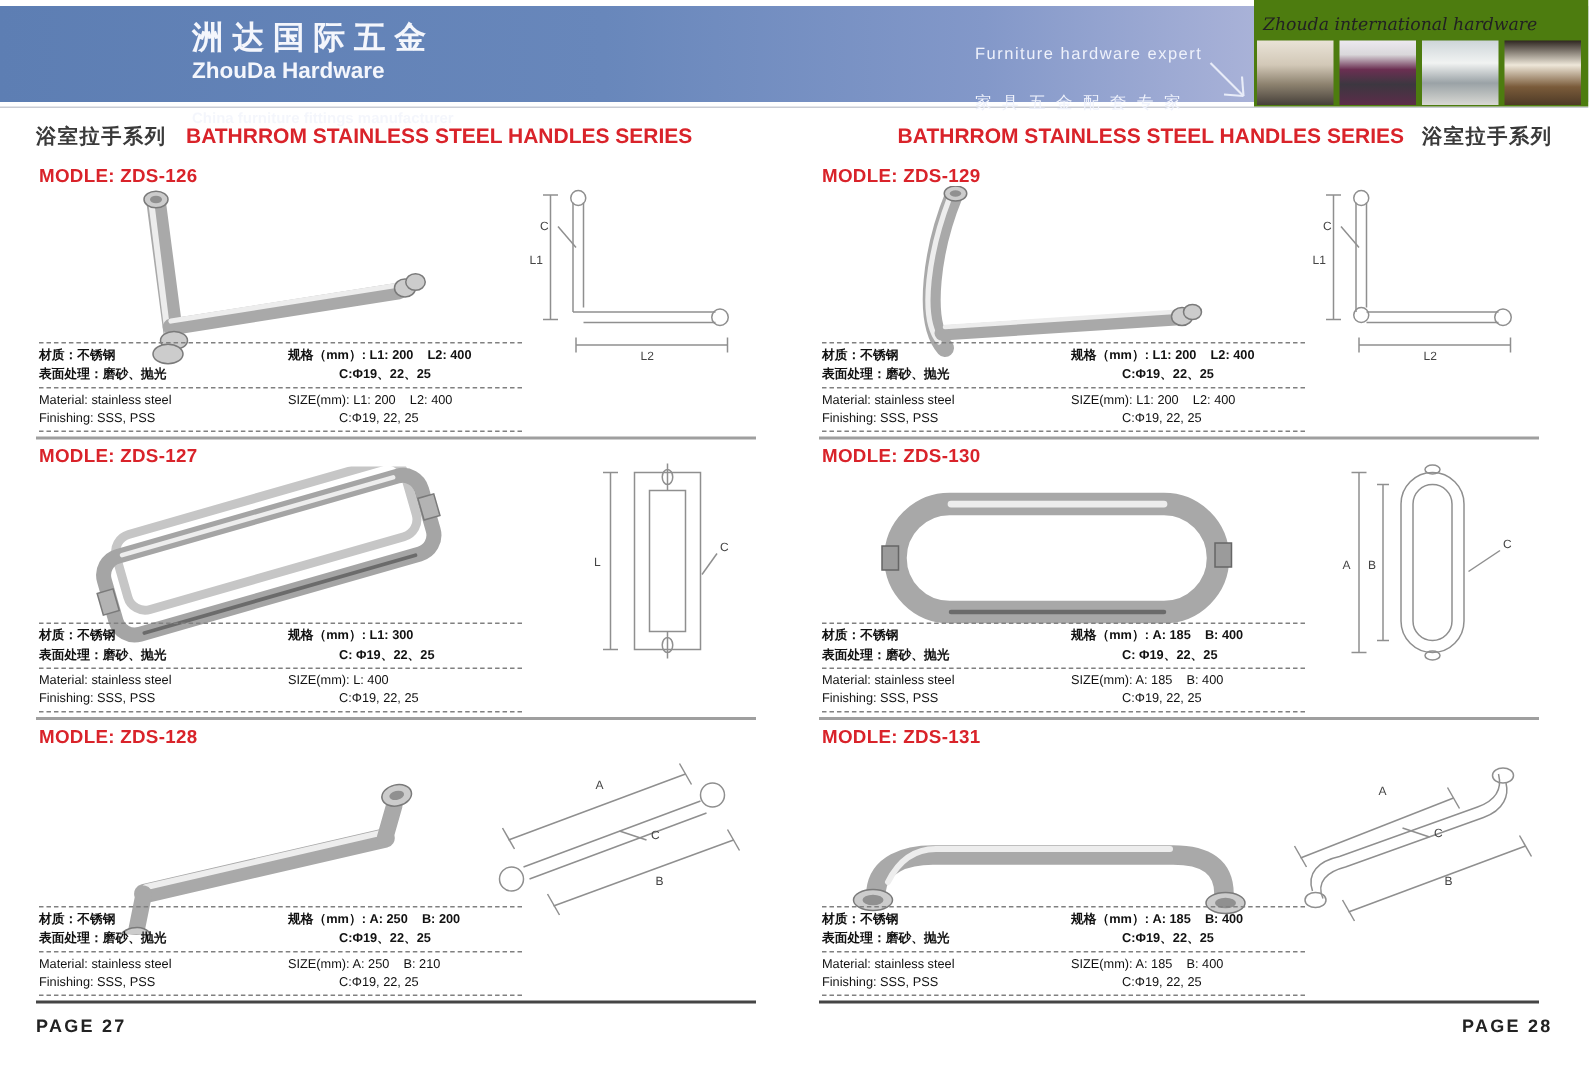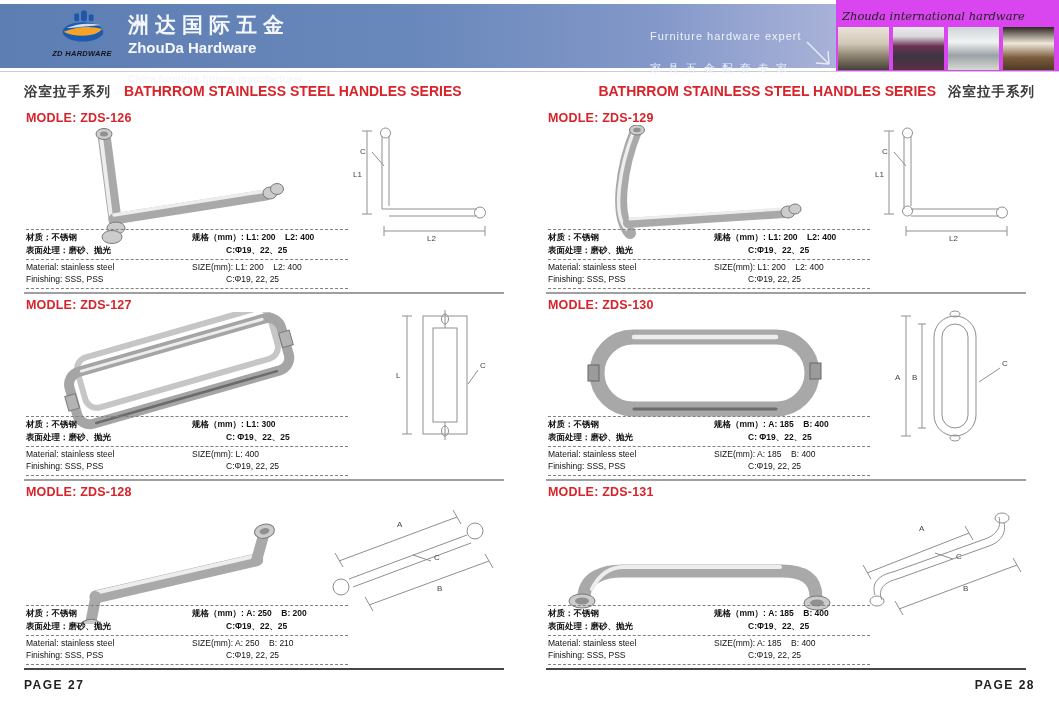--- a/index.html
+++ b/index.html
@@ -17,21 +17,21 @@
   .logo { position:absolute; left:42px; top:6px; width:80px; text-align:center; }
   .logo-text { font-size:7.5px; font-weight:bold; font-style:italic; color:#10131c; letter-spacing:0.3px; margin-top:1px; }
   .company { position:absolute; left:128px; top:7px; color:#f4f6fc; }
   .company .cn { font-size:21px; letter-spacing:6px; font-weight:bold; }
   .company .en { font-size:15px; font-weight:bold; margin-top:0px; }
   .company .tag { font-size:10px; font-weight:bold; opacity:.92; margin-top:18px; }
   .expert { position:absolute; left:650px; top:26px; color:#eef1fb; }
   .expert .ex-en { font-size:11px; letter-spacing:1px; }
   .expert .ex-cn { font-size:11px; letter-spacing:7px; margin-top:19px; }
   .arrow-svg { position:absolute; left:805px; top:36px; }
-  .corner { position:absolute; right:0; top:0; width:223px; height:71px; background:#d946ef; }
+  .corner { position:absolute; right:0; top:0; width:223px; height:71px; background:#4d7c0f; }
   .script { font-family:"DejaVu Serif", serif; font-style:italic; font-size:11.5px; color:#222; padding:9px 0 0 6px; white-space:nowrap; }
   .photos { display:flex; gap:4px; margin-top:4px; padding-left:2px; }
   .ph { width:51px; height:43px; }
   .p1 { background:linear-gradient(180deg,#e9e3d7 0%,#d2c8b7 38%,#8d826f 68%,#46403a 100%); }
   .p2 { background:linear-gradient(180deg,#ece9f0 0%,#d9d7da 22%,#6b2f52 45%,#3c3740 68%,#5c2c49 100%); }
   .p3 { background:linear-gradient(180deg,#cdd5d9 0%,#f1f3f2 35%,#9aa2a6 66%,#d8d8d3 100%); }
   .p4 { background:linear-gradient(180deg,#2e2620 0%,#eee7d9 38%,#7a5b3a 72%,#4e3a26 100%); }
   
   .titles { display:flex; justify-content:space-between; padding:10px 24px 4px; align-items:flex-start; }
   .t-cn { font-size:13.5px; font-weight:bold; color:#3a3a3a; letter-spacing:1px; }
@@ -64,31 +64,20 @@
   .md { stroke:#6b6b6b; fill:none; stroke-linecap:round; }
   .cap { fill:#cccccc; stroke:#7a7a7a; stroke-width:1; }
   .capin { fill:#909090; stroke:none; }
   .ln { stroke:#8f8f8f; fill:none; stroke-width:1; }
 </style>
 </head>
 <body>
 
 <header>
   <div class="band">
-    <div class="logo">
-      <svg width="58" height="34" viewBox="0 0 60 34">
-        <rect x="22" y="3" width="5" height="8" rx="1.5" fill="#1c57a8"></rect>
-        <rect x="29" y="0" width="6" height="11" rx="2" fill="#1c57a8"></rect>
-        <rect x="37" y="4" width="5" height="7" rx="1.5" fill="#1c57a8"></rect>
-        <ellipse cx="31" cy="22" rx="21" ry="10" fill="#1a5bb0"></ellipse>
-        <path d="M11,22 Q31,14 51,19 Q45,26 31,26 Q18,26 11,22 Z" fill="#f5a32b"></path>
-        <path d="M14,18 Q31,11 49,15 Q40,16 28,17 Q19,18 14,18 Z" fill="#cfe0f5"></path>
-      </svg>
-      <div class="logo-text">ZD HARDWARE</div>
-    </div>
     <div class="company">
       <div class="cn">洲达国际五金</div>
       <div class="en">ZhouDa Hardware</div>
       <div class="tag">China furniture fittings manufacturer</div>
     </div>
     <div class="expert">
       <div class="ex-en">Furniture hardware expert</div>
       <div class="ex-cn">家具五金配套专家</div>
     </div>
     <svg class="arrow-svg" width="28" height="28" viewBox="0 0 28 28">

